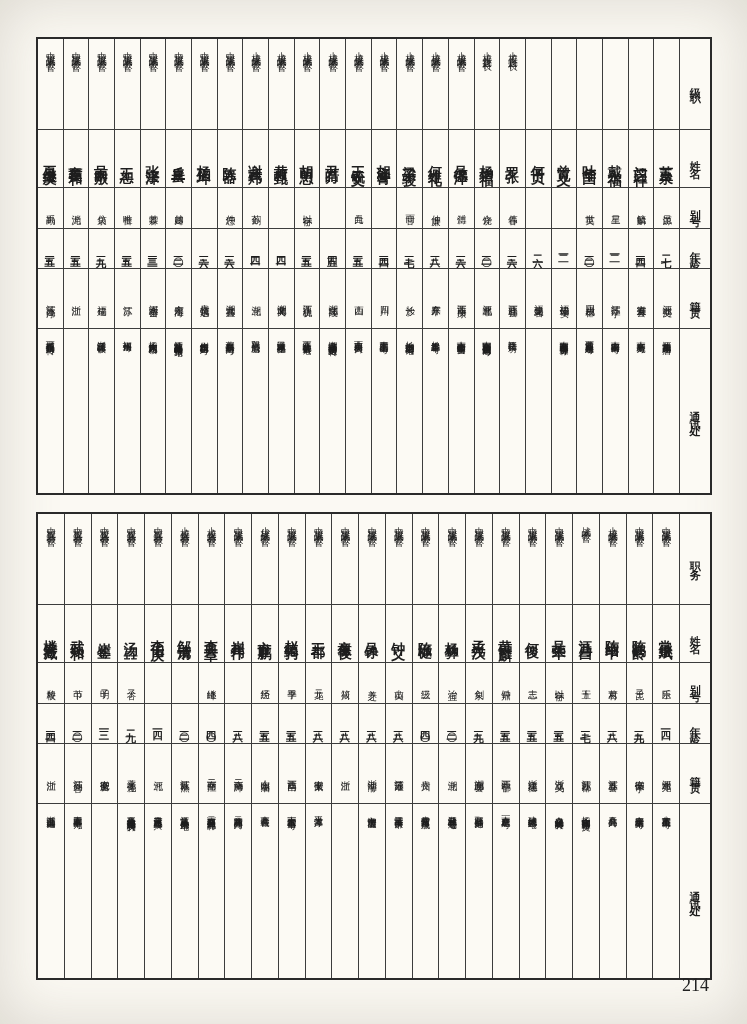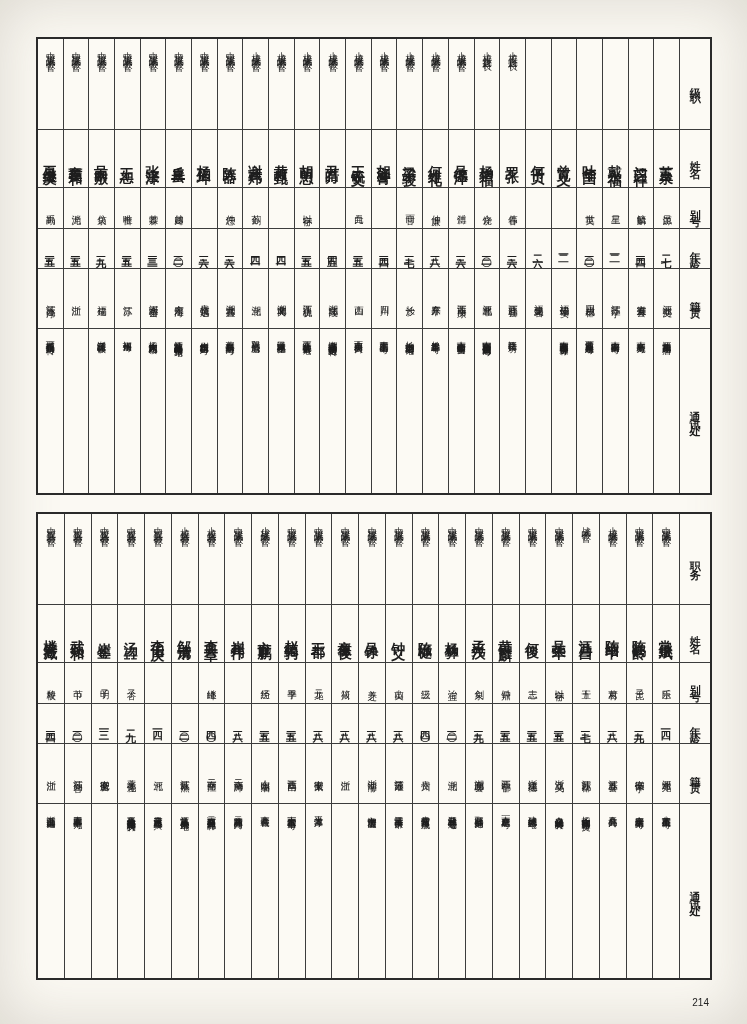--- a/index.html
+++ b/index.html
@@ -58,23 +58,23 @@
   .c-address{flex:1 1 auto;font-size:9px;letter-spacing:.5px;line-height:12px;padding-top:5px;}
   .header-col .cell{
     justify-content:center;
     font-size:11px;
     font-weight:600;
     letter-spacing:7px;
   }
   .page-number{
     position:absolute;
     right:38px;
-    bottom:16px;
-    font-family:Liberation Sans, sans-serif;
-    font-size:10px;
+    bottom:28px;
+    font-family:Liberation Serif, serif;
+    font-size:18px;
     color:#222;
   }
 </style>
 </head>
 <body>
 
 <div class="page">
   <div class="officer-table" data-table="0">
       <div class="col header-col">
         <div class="cell c-rank">级职</div>

